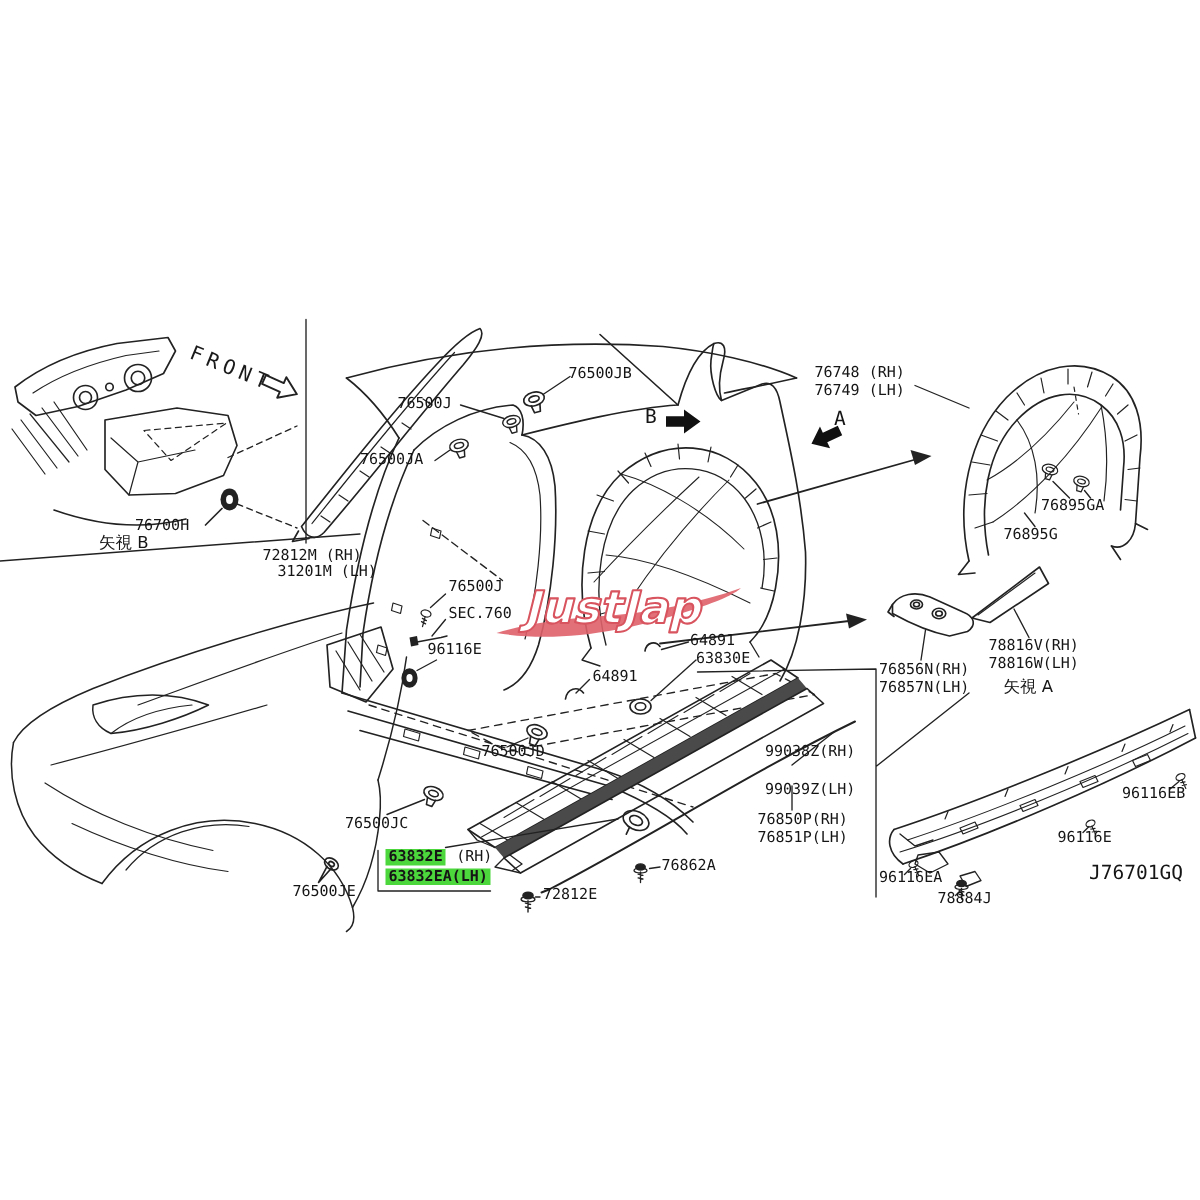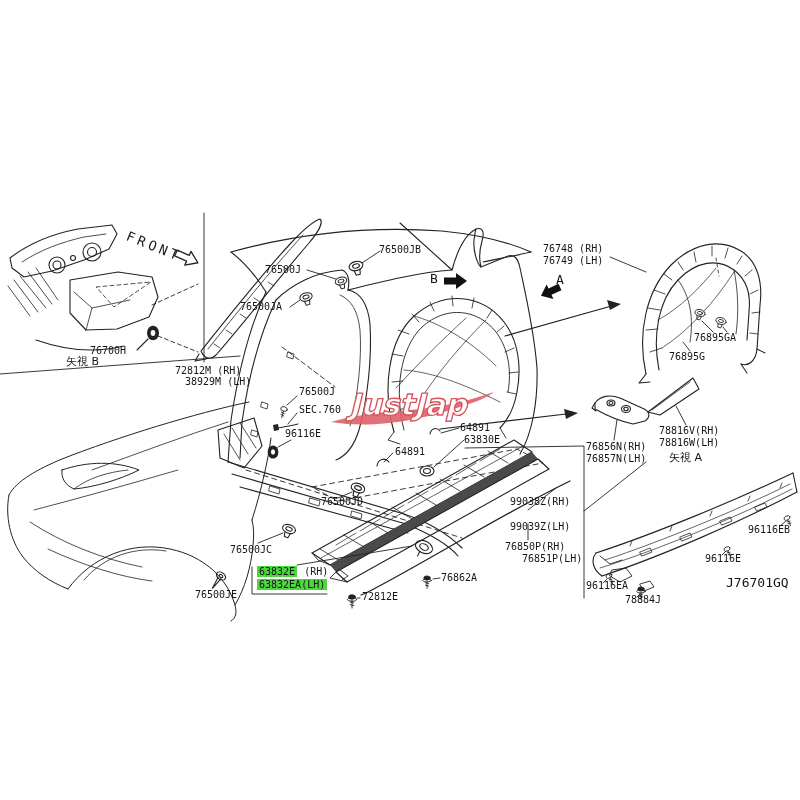--- a/index.html
+++ b/index.html
@@ -2,21 +2,21 @@
 <html><head>
 <meta charset="utf-8">
 <style>
   html,body{margin:0;padding:0;background:#fff;}
   .stage{position:relative;width:800px;height:800px;background:#fff;overflow:hidden;
          font-family:"DejaVu Sans Mono","Liberation Mono",monospace;}
   svg{position:absolute;left:0;top:0;}
   .lbl{position:absolute;font-size:10px;line-height:11px;color:#151515;white-space:pre;}
   .big{font-size:13px;}
   .jp{font-family:"DejaVu Sans","Liberation Sans",sans-serif;font-size:11px;}
-  .hl{background:#4cd73c;padding:0 2px;display:inline-block;}
+  .hl{background:#4cd73c;padding:0 2px;display:inline-block;font-weight:bold;}
   .gap{margin-left:7px;display:inline-block;}
   .front{transform:rotate(22deg);transform-origin:left center;letter-spacing:3.5px;font-size:13.5px;color:#1a1a1a;}
   .dir{font-size:13px;}
 </style>
 </head>
 <body>
 
 <div class="stage">
 
 <svg width="800" height="800" viewBox="0 0 800 800" fill="none" stroke="#222" stroke-width="1.1" stroke-linecap="round" stroke-linejoin="round">
@@ -216,42 +216,42 @@
   <g>
     <path d="M331,422 C368,428 412,424 472,403 C486,398 492,394 494,392 C466,402 432,409 398,411 C370,413 347,417 331,422 Z" fill="#de606a" fill-opacity="0.9" stroke="none"></path>
     <text transform="translate(349,415) skewX(-14)" font-family="DejaVu Sans, sans-serif" font-weight="bold" font-size="30" fill="#ffffff" stroke="#d8545e" stroke-width="1.4">JustJap</text>
   </g>
 </svg>
 
 <div class="lbl front" style="left:127px;top:230px">FRONT</div>
 <div class="lbl" style="left:90px;top:345px">76700H</div>
 <div class="lbl jp" style="left:66px;top:356px">矢視 B</div>
 <div class="lbl" style="left:175px;top:365px">72812M (RH)</div>
-<div class="lbl" style="left:185px;top:376px">38929M (LH)</div>
+<div class="lbl" style="left:185px;top:376px">31201M (LH)</div>
 <div class="lbl" style="left:265px;top:264px">76500J</div>
 <div class="lbl" style="left:379px;top:244px">76500JB</div>
 <div class="lbl" style="left:240px;top:301px">76500JA</div>
 <div class="lbl dir" style="left:430px;top:273px">B</div>
 <div class="lbl" style="left:299px;top:386px">76500J</div>
 <div class="lbl" style="left:299px;top:404px">SEC.760</div>
 <div class="lbl" style="left:285px;top:428px">96116E</div>
 <div class="lbl" style="left:460px;top:422px">64891</div>
 <div class="lbl" style="left:464px;top:434px">63830E</div>
 <div class="lbl" style="left:395px;top:446px">64891</div>
 <div class="lbl" style="left:321px;top:496px">76500JD</div>
 <div class="lbl" style="left:230px;top:544px">76500JC</div>
 <div class="lbl" style="left:257px;top:566px"><span class="hl">63832E</span><span class="gap">(RH)</span></div>
 <div class="lbl" style="left:257px;top:579px"><span class="hl">63832EA(LH)</span></div>
 <div class="lbl" style="left:195px;top:589px">76500JE</div>
 <div class="lbl" style="left:362px;top:591px">72812E</div>
 <div class="lbl" style="left:441px;top:572px">76862A</div>
 <div class="lbl" style="left:510px;top:496px">99038Z(RH)</div>
 <div class="lbl" style="left:510px;top:521px">99039Z(LH)</div>
 <div class="lbl" style="left:505px;top:541px">76850P(RH)</div>
-<div class="lbl" style="left:522px;top:553px">76851P(LH)</div>
+<div class="lbl" style="left:505px;top:553px">76851P(LH)</div>
 <div class="lbl" style="left:543px;top:243px">76748 (RH)</div>
 <div class="lbl" style="left:543px;top:255px">76749 (LH)</div>
 <div class="lbl dir" style="left:556px;top:274px">A</div>
 <div class="lbl" style="left:694px;top:332px">76895GA</div>
 <div class="lbl" style="left:669px;top:351px">76895G</div>
 <div class="lbl" style="left:659px;top:425px">78816V(RH)</div>
 <div class="lbl" style="left:659px;top:437px">78816W(LH)</div>
 <div class="lbl" style="left:586px;top:441px">76856N(RH)</div>
 <div class="lbl" style="left:586px;top:453px">76857N(LH)</div>
 <div class="lbl jp" style="left:669px;top:452px">矢視 A</div>

